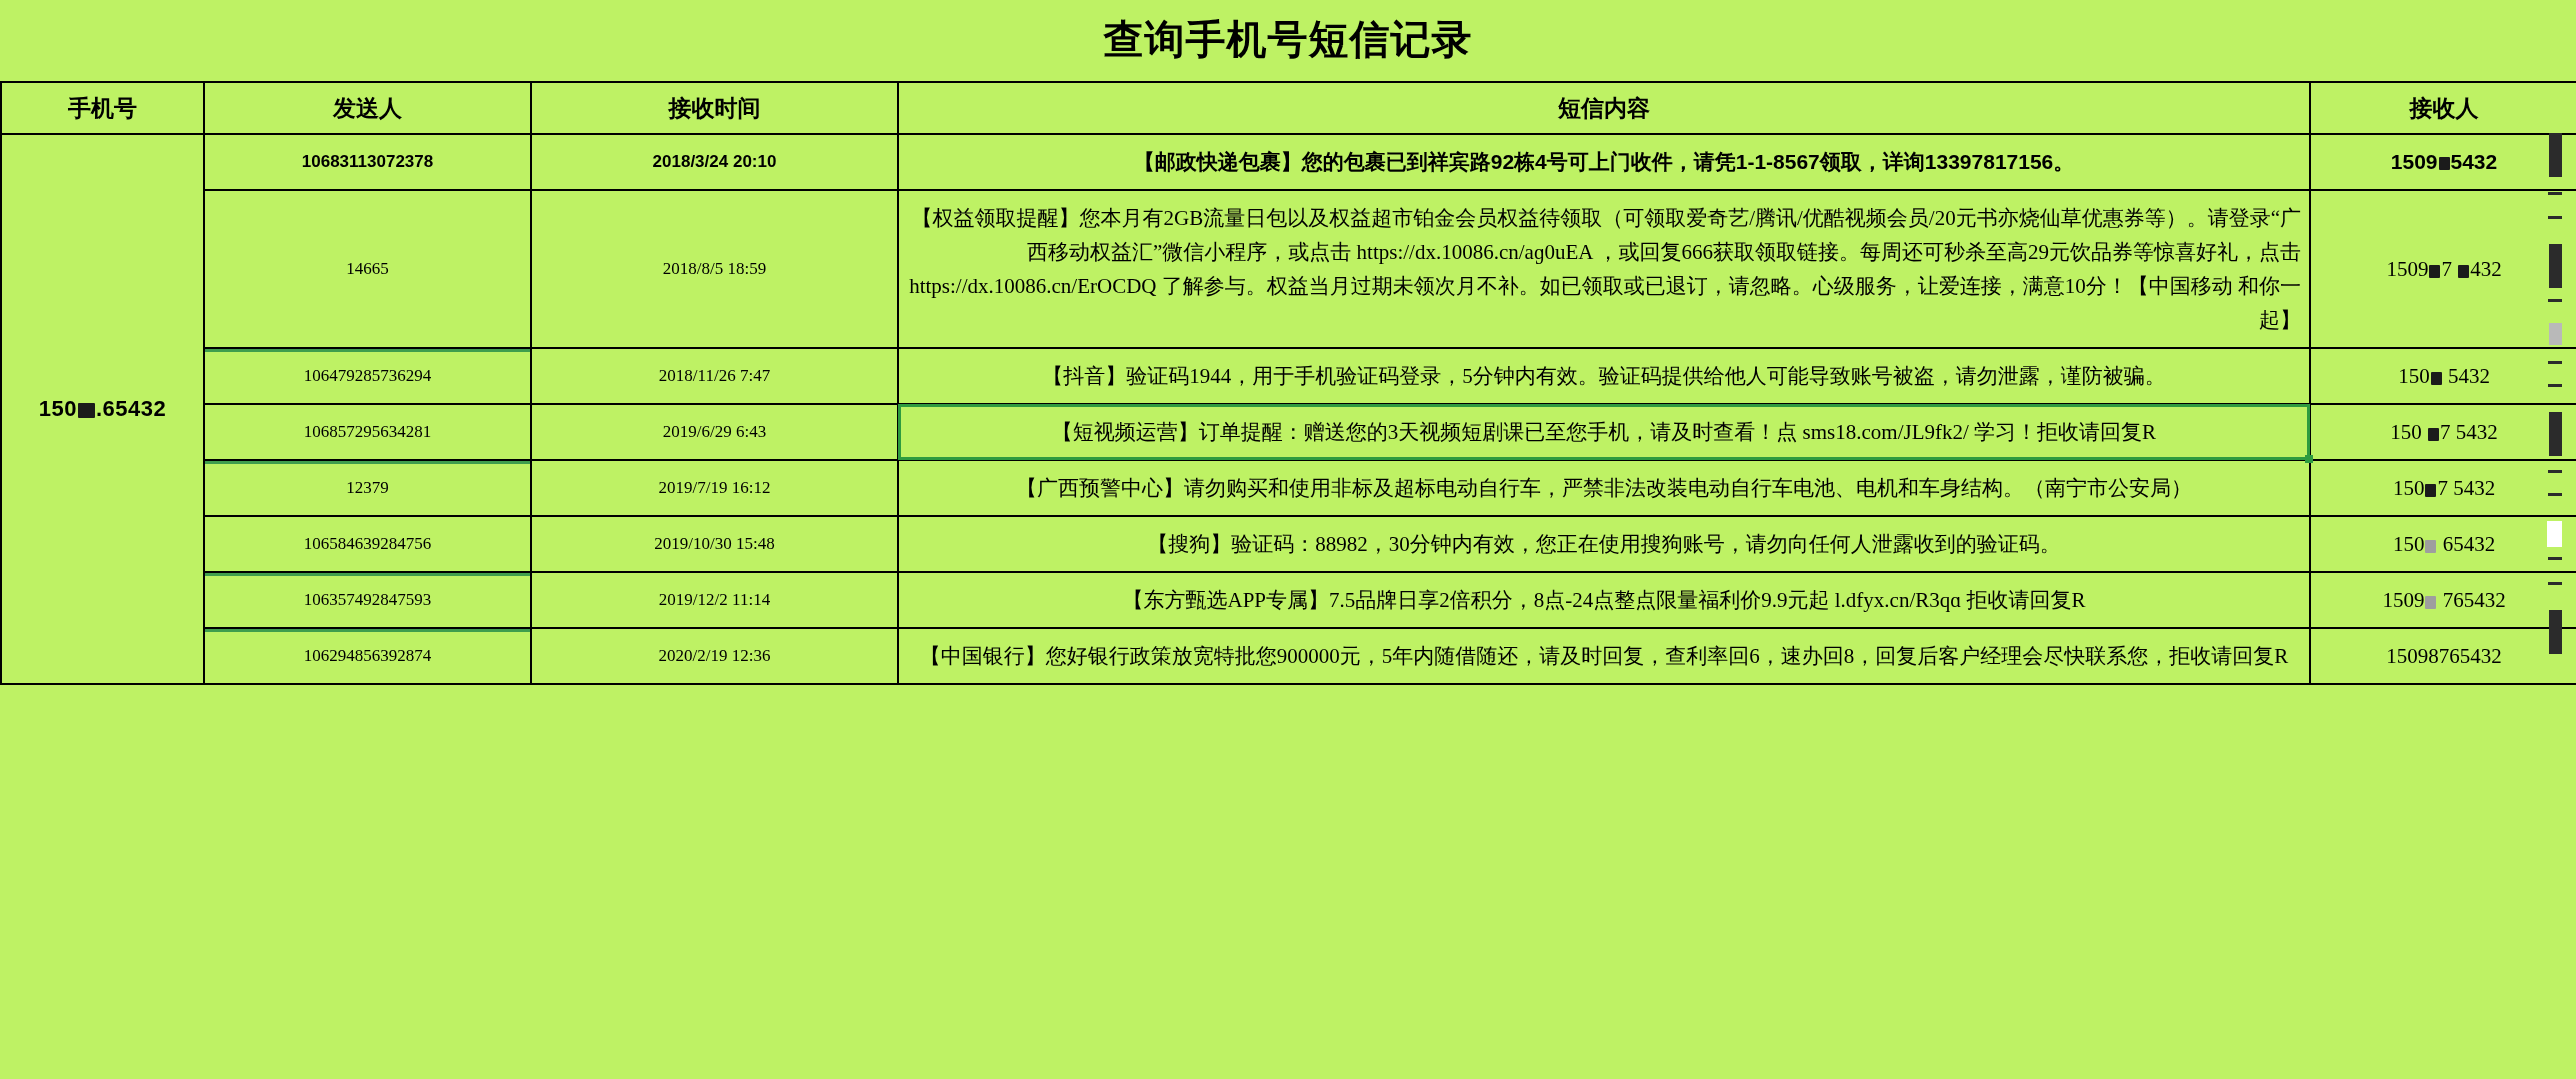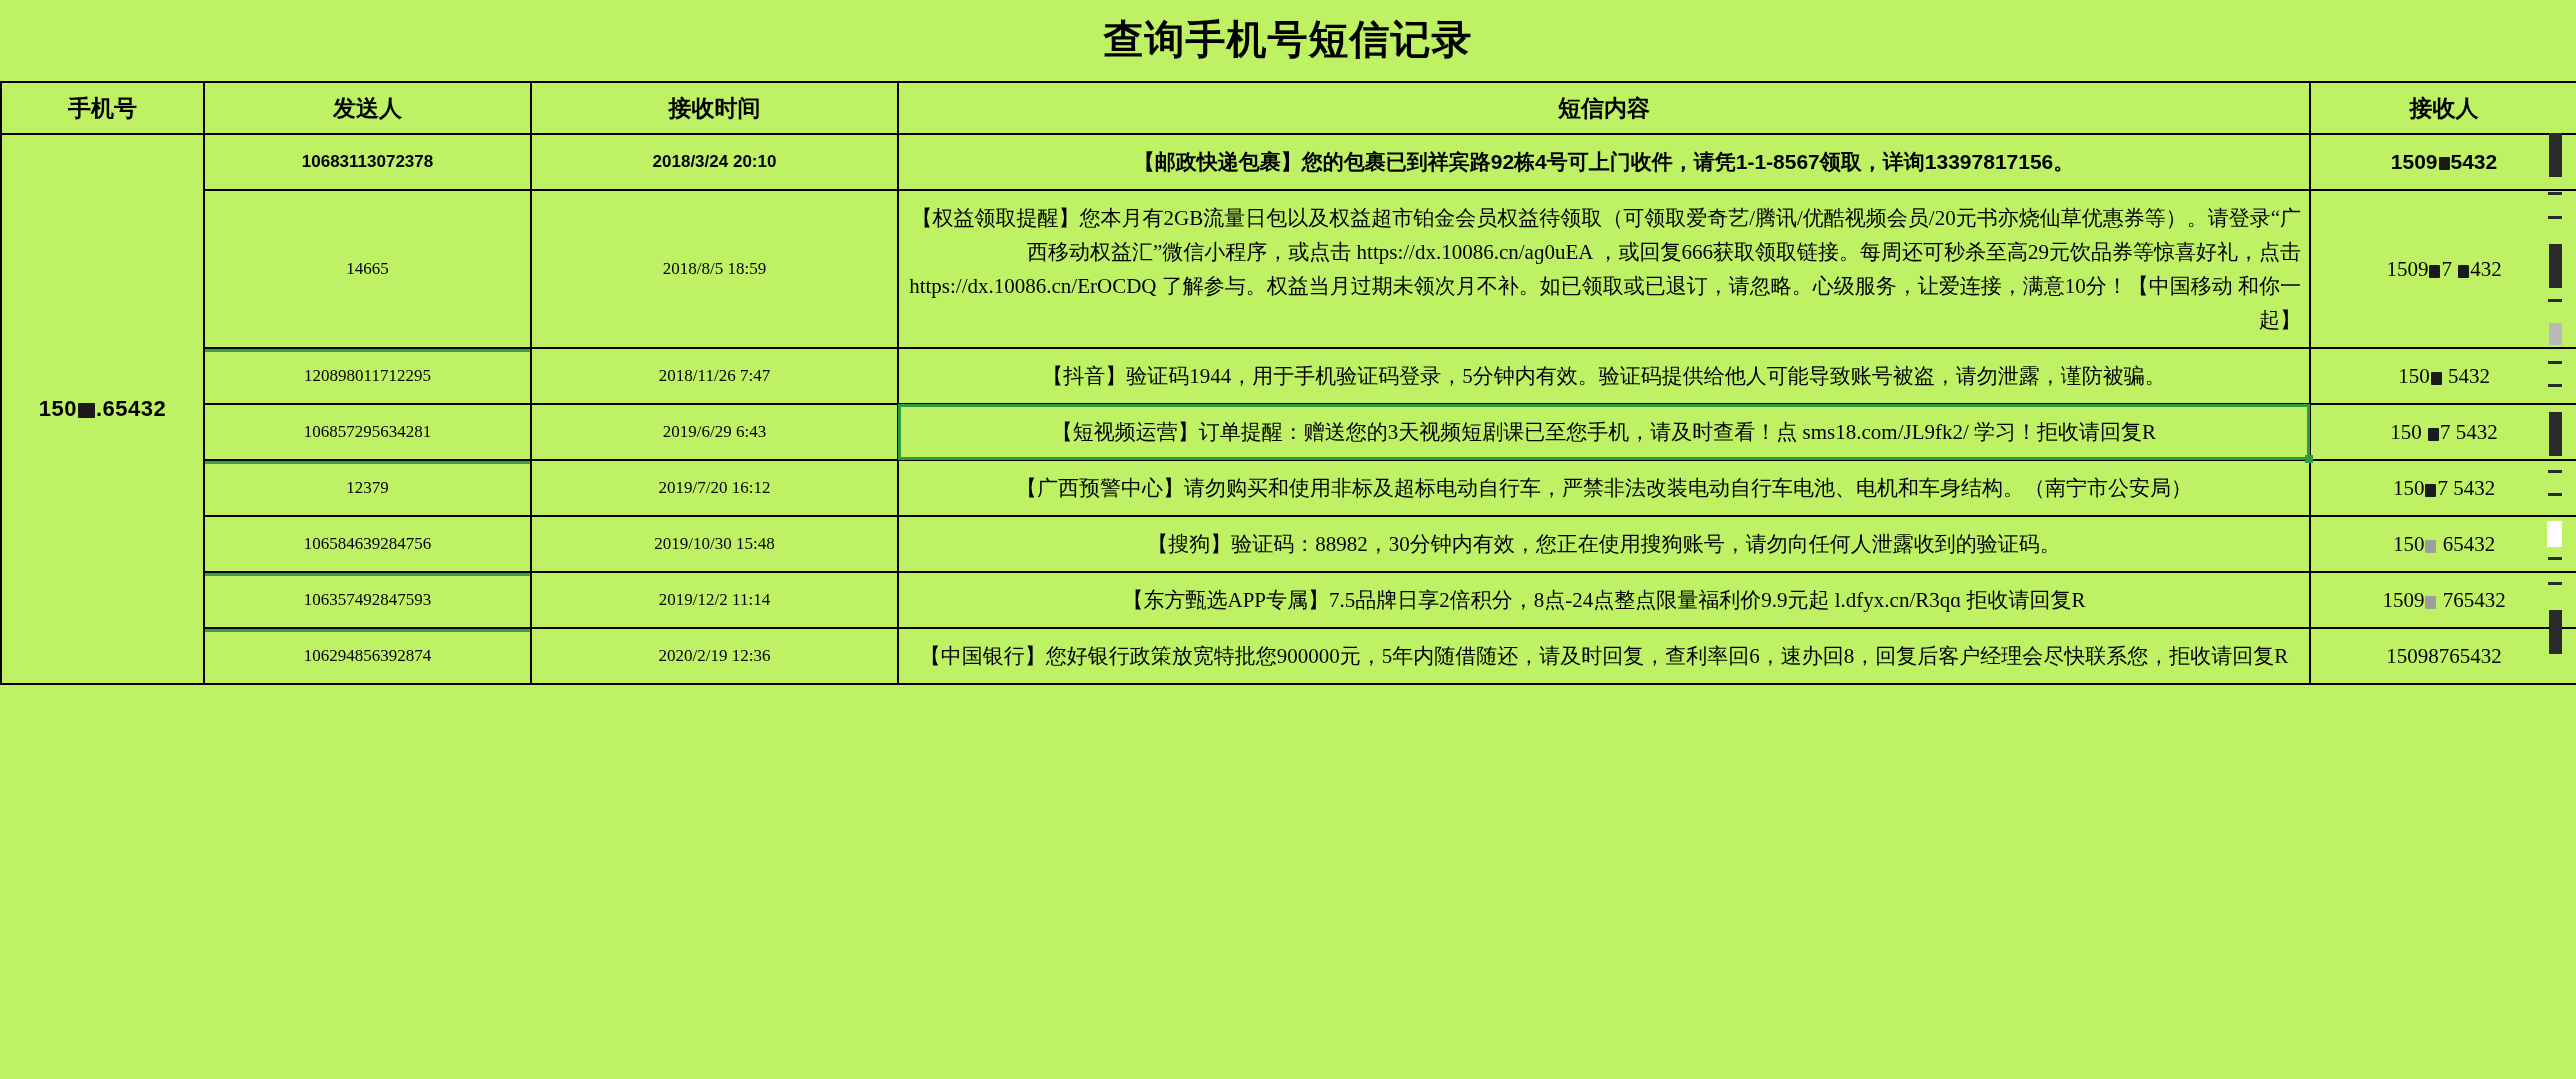--- a/index.html
+++ b/index.html
@@ -191,40 +191,40 @@
       <tr>
         <td class="sender-cell">14665</td>
         <td class="time-cell">2018/8/5 18:59</td>
         <td class="content-cell left">【权益领取提醒】您本月有2GB流量日包以及权益超市铂金会员权益待领取（可领取爱奇艺/腾讯/优酷视频会员/20元书亦烧仙草优惠券等）。请登录“广西移动权益汇”微信小程序，或点击 https://dx.10086.cn/aɡ0uEA ，或回复666获取领取链接。每周还可秒杀至高29元饮品券等惊喜好礼，点击 https://dx.10086.cn/ErOCDQ 了解参与。权益当月过期未领次月不补。如已领取或已退订，请忽略。心级服务，让爱连接，满意10分！【中国移动 和你一起】</td>
         <td class="receiver-cell">
           1509<span class="redact sm"></span>7 <span class="redact sm"></span>432
         </td>
       </tr>
 
       <tr class="green-top">
-        <td class="sender-cell">120898011712295</td>
+        <td class="sender-cell">106479285736294</td>
         <td class="time-cell">2018/11/26 7:47</td>
         <td class="content-cell">【抖音】验证码1944，用于手机验证码登录，5分钟内有效。验证码提供给他人可能导致账号被盗，请勿泄露，谨防被骗。</td>
         <td class="receiver-cell">
           150<span class="redact sm"></span> 5432
         </td>
       </tr>
 
       <tr>
         <td class="sender-cell">106857295634281</td>
         <td class="time-cell">2019/6/29 6:43</td>
         <td class="content-cell highlight">【短视频运营】订单提醒：赠送您的3天视频短剧课已至您手机，请及时查看！点 sms18.com/JL9fk2/ 学习！拒收请回复R</td>
         <td class="receiver-cell">
           150 <span class="redact sm"></span>7 5432
         </td>
       </tr>
 
       <tr class="green-top">
         <td class="sender-cell">12379</td>
-        <td class="time-cell">2019/7/20 16:12</td>
+        <td class="time-cell">2019/7/19 16:12</td>
         <td class="content-cell">【广西预警中心】请勿购买和使用非标及超标电动自行车，严禁非法改装电动自行车电池、电机和车身结构。（南宁市公安局）</td>
         <td class="receiver-cell">
           150<span class="redact sm"></span>7 5432
         </td>
       </tr>
 
       <tr>
         <td class="sender-cell">106584639284756</td>
         <td class="time-cell">2019/10/30 15:48</td>
         <td class="content-cell">【搜狗】验证码：88982，30分钟内有效，您正在使用搜狗账号，请勿向任何人泄露收到的验证码。</td>

